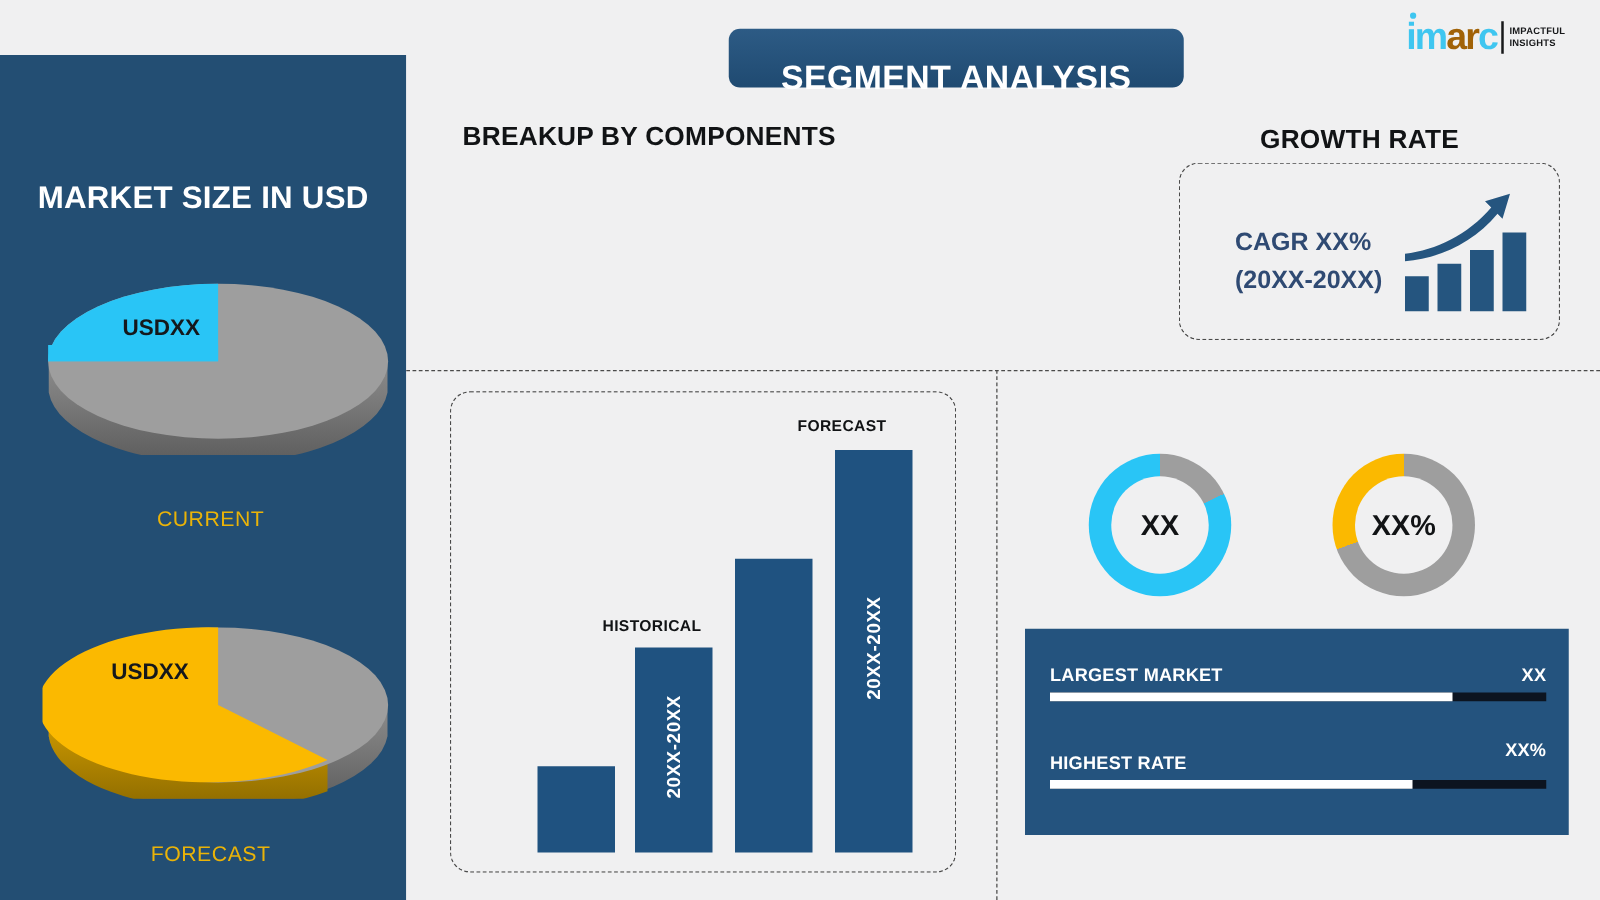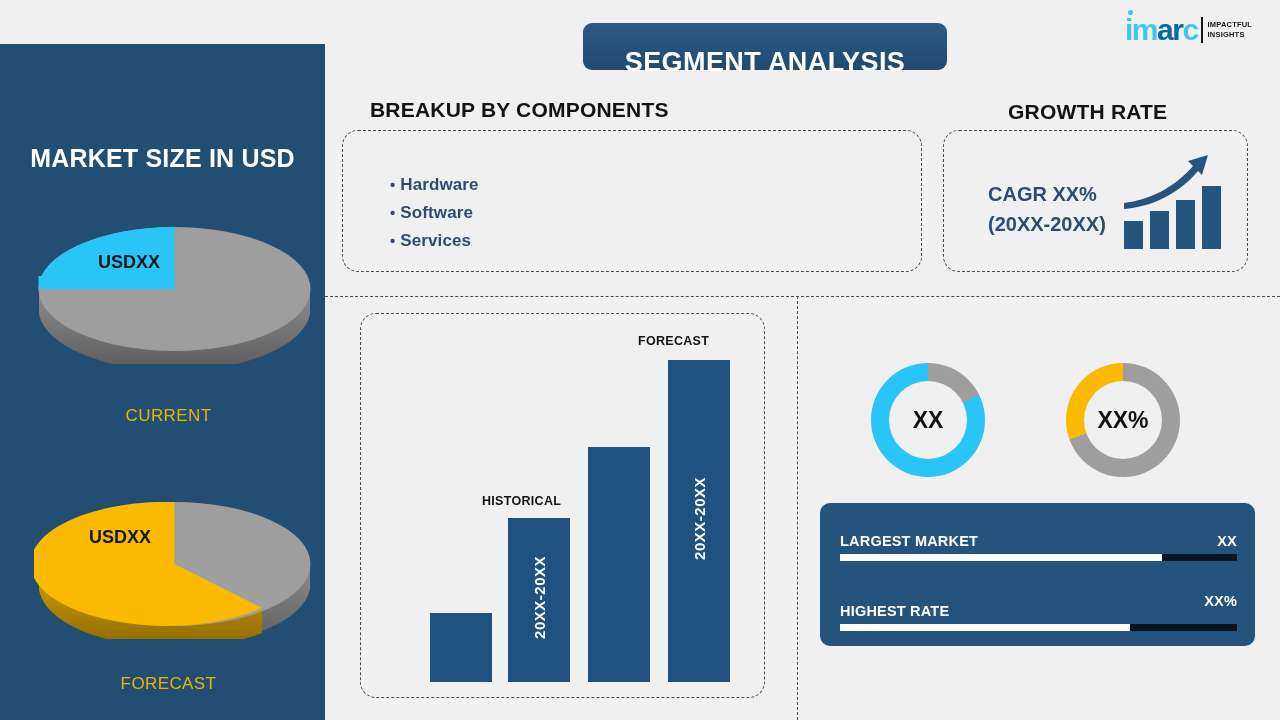--- a/index.html
+++ b/index.html
@@ -46,21 +46,21 @@
   
   #logo {
     position:absolute; left:800px; top:12px; height:36px;
     display:flex; align-items:center;
   }
   #logo-word {
     font-size:30px; font-weight:bold; letter-spacing:-1.5px;
     line-height:1; position:relative;
   }
   #logo-word .c1 { color:#3fc6f0; }
-  #logo-word .c2 { color:#0369a1; }
+  #logo-word .c2 { color:#a16207; }
   #logo-word .c3 { color:#3fc6f0; }
   #logo-dot {
     position:absolute; left:3px; top:-5px;
     width:5px; height:5px; border-radius:50%; background:#3fc6f0;
   }
   #logo-div { width:2px; height:26px; background:#17181a; margin:0 5px 0 3px; }
   #logo-tag {
     font-size:7.5px; font-weight:bold; line-height:1.35; color:#17181a;
     letter-spacing:.2px;
   }
@@ -126,22 +126,22 @@
   
   .donut { position:absolute; border-radius:50%; }
   .donut-hole {
     position:absolute; border-radius:50%; background:#f0f0f1;
     display:flex; align-items:center; justify-content:center;
   }
   .donut-val { color:#111315; font-size:23px; font-weight:bold; }
 
   
   #stats-panel {
-    position:absolute; left:495px; top:503px; width:435px; height:143px;
-    background:#24537e; border-radius:10px;
+    position:absolute; left:495px; top:503px; width:435px; height:165px;
+    background:#24537e; border-radius:0;
   }
   .stat-row { position:absolute; left:20px; width:397px; }
   .stat-label {
     position:absolute; left:0; bottom:12px;
     color:#ffffff; font-size:14.5px; font-weight:bold; letter-spacing:.2px;
   }
   .stat-value {
     position:absolute; right:0; bottom:12px;
     color:#ffffff; font-size:14.5px; font-weight:bold; letter-spacing:.2px;
   }
@@ -216,33 +216,20 @@
       <span class="c1">im</span><span class="c2">ar</span><span class="c3">c</span>
     </span>
     <span id="logo-div"></span>
     <span id="logo-tag">
       <span>IMPACTFUL</span><br>
       <span>INSIGHTS</span>
     </span>
   </div>
 
   <div class="sect-head" style="left:45px;top:98px;">BREAKUP BY COMPONENTS</div>
-  <div class="dashed-box" style="left:17px;top:130px;width:580px;height:142px;">
-    <div class="comp-list">
-      <div class="comp-item">
-        <span class="bul">•</span><span>Hardware</span>
-      </div>
-      <div class="comp-item">
-        <span class="bul">•</span><span>Software</span>
-      </div>
-      <div class="comp-item">
-        <span class="bul">•</span><span>Services</span>
-      </div>
-    </div>
-  </div>
 
   <div class="sect-head" style="left:683px;top:100px;">GROWTH RATE</div>
   <div class="dashed-box" style="left:618px;top:130px;width:305px;height:142px;">
     <div id="cagr-text">
       <div>CAGR XX%</div>
       <div>(20XX-20XX)</div>
     </div>
     <svg style="position:absolute;left:178px;top:22px;" width="104" height="100" viewBox="0 0 104 100">
       <rect x="2" y="68" width="19" height="28" fill="#25557f"></rect>
       <rect x="28" y="58" width="19" height="38" fill="#25557f"></rect>

